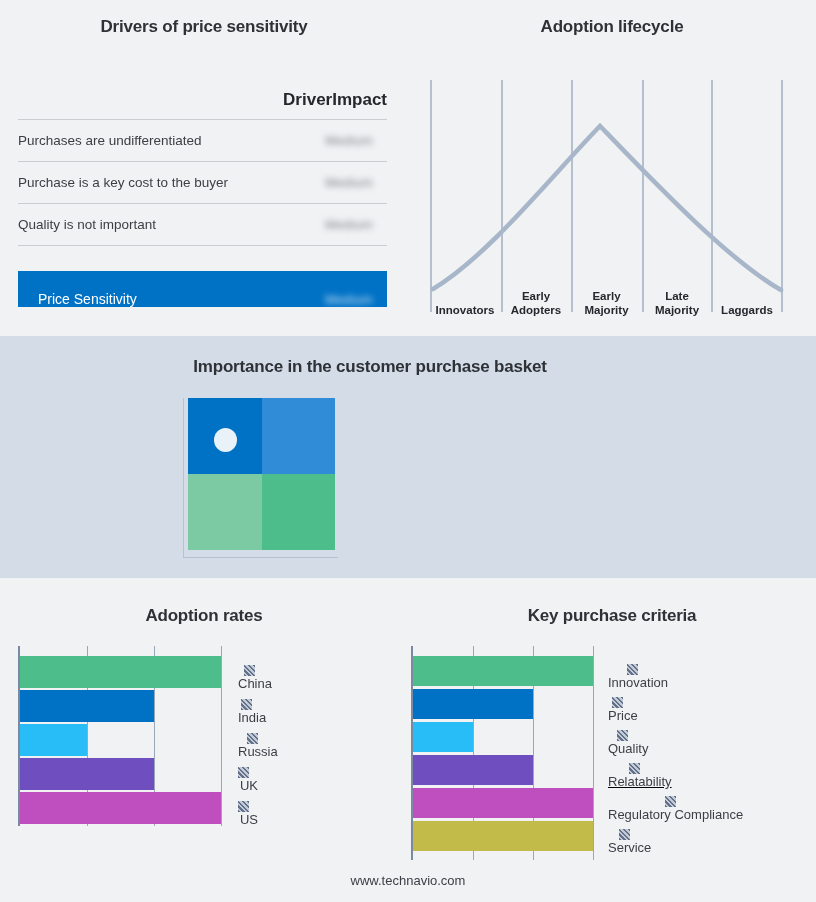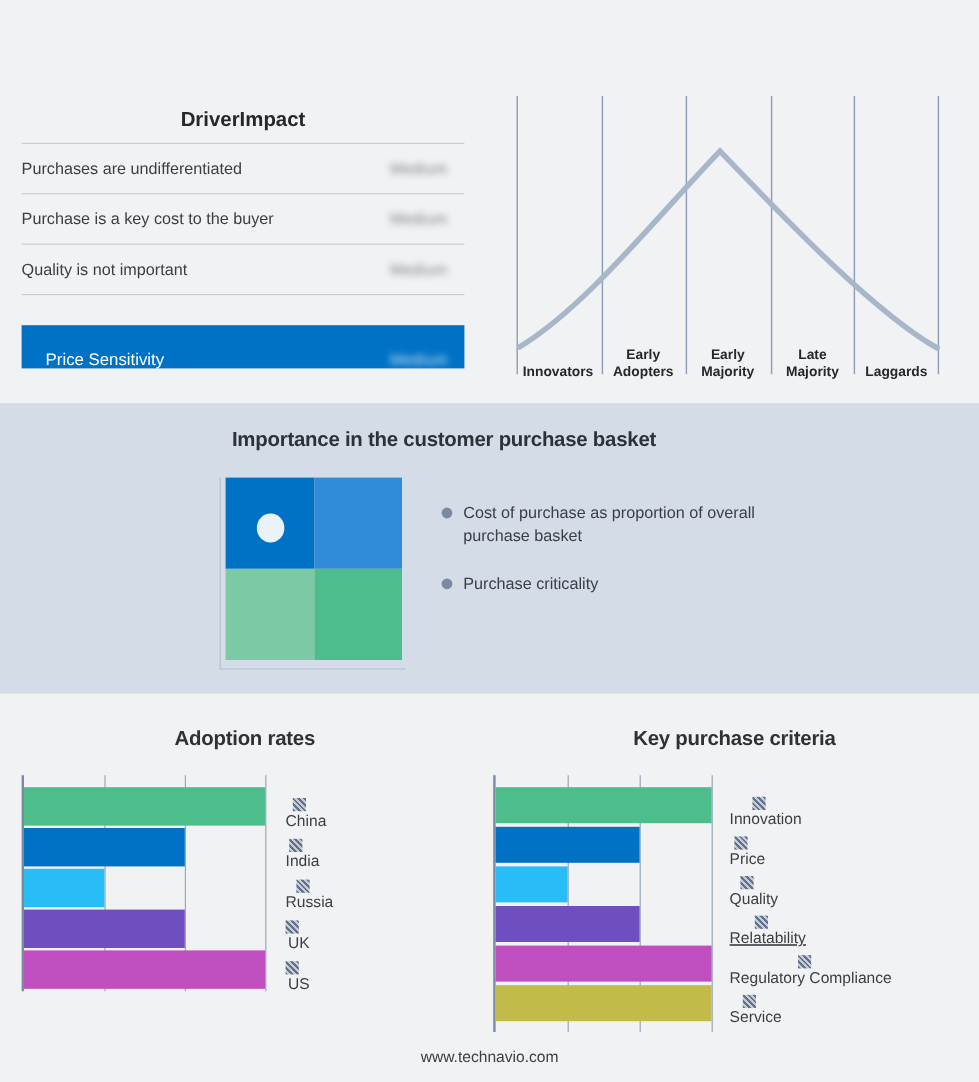--- a/index.html
+++ b/index.html
@@ -36,21 +36,21 @@
   }
   #drivers-title { left: 0; top: 17px; width: 408px; }
 
   #drivers-table {
     position: absolute;
     left: 18px; top: 90px;
     width: 369px;
   }
   .dt-head {
     display: flex;
-    justify-content: center;
+    justify-content: flex-end;
     align-items: flex-end;
     padding-bottom: 9px;
     border-bottom: 1px solid #c8cdd2;
   }
   .dt-head .dt-driver {
     font-size: 17px; font-weight: bold; color: #24282c;
   }
   .dt-head .dt-impact {
     font-size: 17px; font-weight: bold; color: #24282c;
   }
@@ -228,20 +228,21 @@
     font-size: 13px;
     color: #3a3f44;
   }
 </style>
 </head>
 <body>
 
 <div id="page">
 
   <div id="drivers-panel">
+    <div class="panel-title" id="drivers-title">Drivers of price sensitivity</div>
 
     <div id="drivers-table">
       <div class="dt-head">
         <span class="dt-driver">Driver</span>
         <span class="dt-impact">Impact</span>
       </div>
 
       <div class="dt-row">
         <span class="dt-label">Purchases are undifferentiated</span>
         <span class="dt-val">Medium</span>
@@ -256,20 +257,21 @@
       </div>
     </div>
 
     <div id="highlight-row">
       <span class="hl-label">Price Sensitivity</span>
       <span class="dt-val">Medium</span>
     </div>
   </div>
 
   <div id="lifecycle-panel">
+    <div class="panel-title" id="lifecycle-title">Adoption lifecycle</div>
 
     <svg id="lifecycle-plot" viewBox="0 0 376 232" preserveAspectRatio="none">
       <g>
         <line x1="3" y1="0" x2="3" y2="232" stroke="#8e9db4" stroke-width="1.2"></line>
         <line x1="74" y1="0" x2="74" y2="232" stroke="#8e9db4" stroke-width="1.2"></line>
         <line x1="144" y1="0" x2="144" y2="232" stroke="#8e9db4" stroke-width="1.2"></line>
         <line x1="215" y1="0" x2="215" y2="232" stroke="#8e9db4" stroke-width="1.2"></line>
         <line x1="284" y1="0" x2="284" y2="232" stroke="#8e9db4" stroke-width="1.2"></line>
         <line x1="354" y1="0" x2="354" y2="232" stroke="#8e9db4" stroke-width="1.2"></line>
       </g>
@@ -292,30 +294,20 @@
       <div id="quad">
         <div class="quad-cell" style="background:#0072c6;">
           <div id="quad-dot"></div>
         </div>
         <div class="quad-cell" style="background:#308cd6;"></div>
         <div class="quad-cell" style="background:#7ccaa4;"></div>
         <div class="quad-cell" style="background:#4dbd8c;"></div>
       </div>
     </div>
 
-    <div id="basket-legend">
-      <div class="bl-item">
-        <span class="bl-bullet"></span>
-        <span class="bl-text">Cost of purchase as proportion of overall purchase basket</span>
-      </div>
-      <div class="bl-item">
-        <span class="bl-bullet"></span>
-        <span class="bl-text">Purchase criticality</span>
-      </div>
-    </div>
   </div>
 
   <div class="bar-panel" id="adoption-panel">
     <div class="panel-title bar-title">Adoption rates</div>
 
     <div class="bar-plot" id="adoption-plot" style="left:18px; top:68px; width:204px; height:180px;">
       <div class="gridline" style="left:67px;"></div>
       <div class="gridline" style="left:134px;"></div>
       <div class="gridline" style="left:201px;"></div>
       <div id="adoption-bars">

